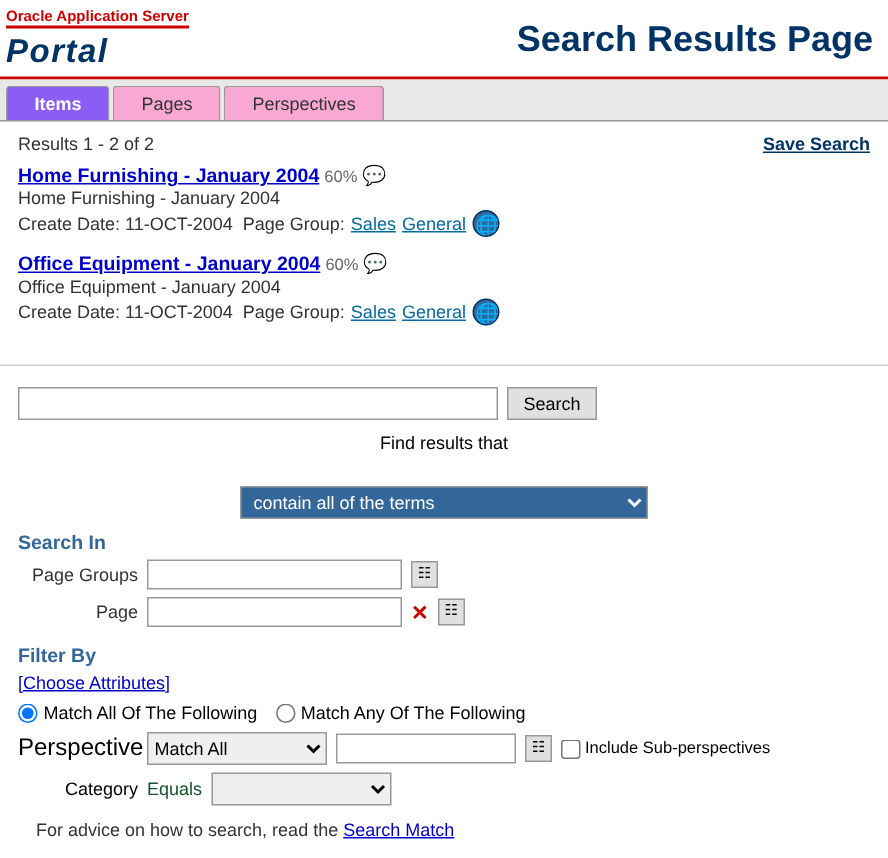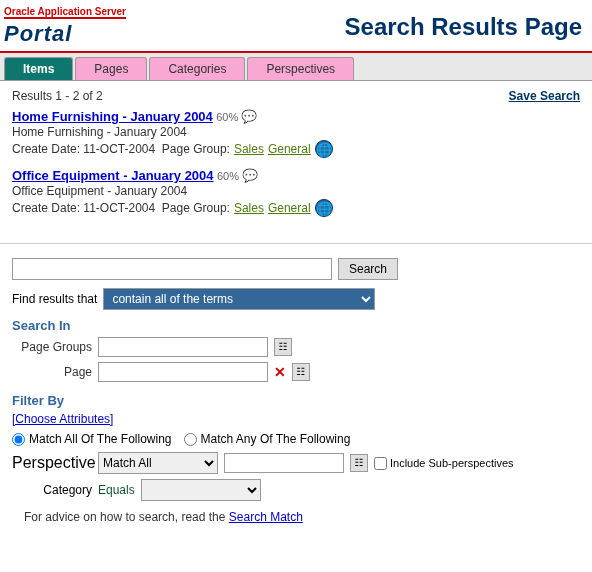--- a/index.html
+++ b/index.html
@@ -8,47 +8,47 @@
     
     .header { display: flex; align-items: center; justify-content: space-between; padding: 6px 10px 4px 4px; border-bottom: 2px solid #cc0000; }
     .logo-area { display: flex; flex-direction: column; }
     .logo-top { font-size: 10px; color: #cc0000; font-weight: bold; }
     .logo-bottom { font-size: 22px; color: #003366; font-weight: bold; font-style: italic; letter-spacing: 1px; border-top: 2px solid #cc0000; padding-top: 2px; }
     .page-title { font-size: 24px; color: #003366; font-weight: bold; }
 
     
     .tabs-bar { background: #e8e8e8; display: flex; padding: 4px 4px 0 4px; border-bottom: 1px solid #999; margin-bottom: 0; }
     .tab { padding: 4px 18px; border: 1px solid #999; border-bottom: none; cursor: pointer; font-size: 12px; background: #f9a8d4; color: #333; margin-right: 2px; border-radius: 3px 3px 0 0; }
-    .tab.active { background: #0f766e; color: #fff; font-weight: bold; }
+    .tab.active { background: #8b5cf6; color: #fff; font-weight: bold; }
 
     
     .results-area { padding: 8px 12px; }
     .results-header { display: flex; justify-content: space-between; align-items: center; margin-bottom: 6px; }
     .results-count { font-size: 12px; color: #333; }
     .save-search-link { color: #003366; text-decoration: underline; cursor: pointer; font-size: 12px; font-weight: bold; }
 
     
     .result-item { margin-bottom: 10px; }
     .result-title { color: #0000cc; text-decoration: underline; cursor: pointer; font-size: 13px; font-weight: bold; }
     .result-desc { color: #333; font-size: 12px; margin-top: 1px; }
     .result-meta { color: #333; font-size: 12px; margin-top: 1px; display: flex; align-items: center; gap: 4px; }
-    .result-meta a { color: #4d7c0f; text-decoration: underline; cursor: pointer; }
+    .result-meta a { color: #0369a1; text-decoration: underline; cursor: pointer; }
     .globe-icon { display: inline-block; width: 18px; height: 18px; background: #336699; border-radius: 50%; border: 1px solid #003366; position: relative; overflow: hidden; vertical-align: middle; }
     .globe-icon::after { content: '🌐'; font-size: 14px; position: absolute; top: 1px; left: 1px; }
     .percent { color: #666; font-size: 11px; }
     .chat-icon { display: inline-block; font-size: 13px; color: #336699; }
 
     .divider { border: none; border-top: 1px solid #ccc; margin: 8px 0; }
 
     
     .search-form { padding: 6px 12px; }
     .search-row { display: flex; align-items: center; gap: 6px; margin-bottom: 8px; }
     .search-input { width: 320px; height: 22px; border: 1px solid #999; padding: 2px 4px; font-size: 12px; }
     .search-button { background: #e0e0e0; border: 1px solid #999; padding: 3px 10px; font-size: 12px; cursor: pointer; }
-    .find-row { display: flex; align-items: center; gap: 6px; margin-bottom: 8px; font-size: 12px; }
+    .find-row { display: flex; align-items: center; gap: 22px; margin-bottom: 8px; font-size: 12px; flex-direction: column; }
     .find-label { white-space: nowrap; }
     .find-select { background: #336699; color: #fff; border: 1px solid #999; padding: 2px 4px; font-size: 12px; width: 272px; }
 
     
     .section-title { color: #336699; font-weight: bold; font-size: 13px; margin-bottom: 4px; }
     .field-row { display: flex; align-items: center; gap: 6px; margin-bottom: 5px; }
     .field-label { width: 80px; text-align: right; font-size: 12px; color: #333; }
     .field-input { width: 170px; height: 20px; border: 1px solid #999; font-size: 12px; padding: 1px 3px; }
     .icon-btn { display: inline-block; width: 18px; height: 18px; border: 1px solid #999; background: #e0e0e0; cursor: pointer; text-align: center; line-height: 16px; font-size: 10px; }
     .clear-icon { color: #cc0000; font-weight: bold; font-size: 14px; cursor: pointer; }
@@ -79,21 +79,20 @@
   <div class="logo-area">
     <span class="logo-top">Oracle Application Server</span>
     <span class="logo-bottom">Portal</span>
   </div>
   <div class="page-title">Search Results Page</div>
 </div>
 
 <div class="tabs-bar">
   <div class="tab active">Items</div>
   <div class="tab">Pages</div>
-  <div class="tab">Categories</div>
   <div class="tab">Perspectives</div>
 </div>
 
 <div class="results-area">
   <div class="results-header">
     <span class="results-count">Results 1 - 2 of 2</span>
     <span class="save-search-link">Save Search</span>
   </div>
 
   <div class="result-item">

